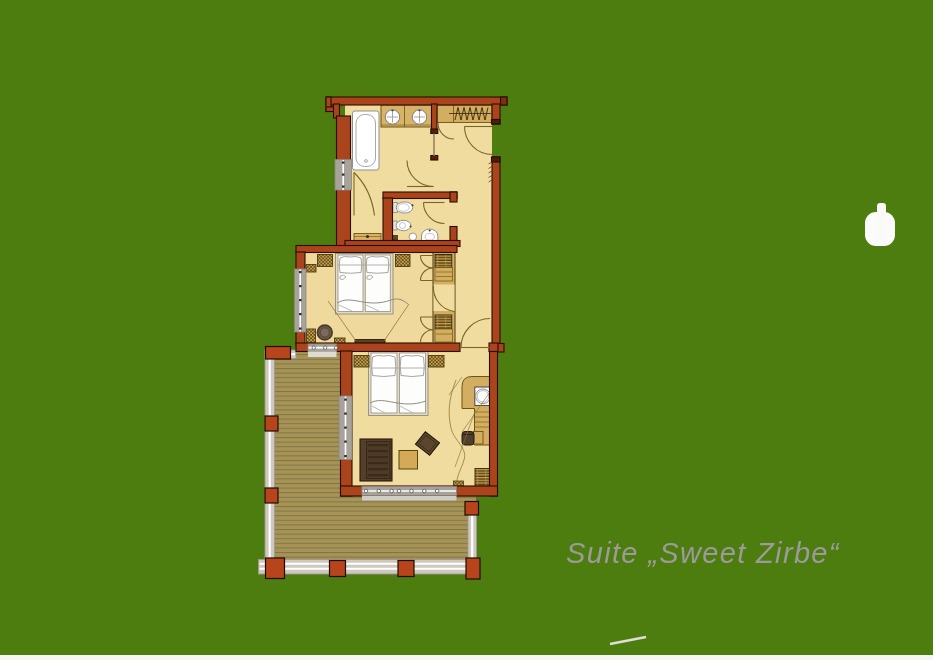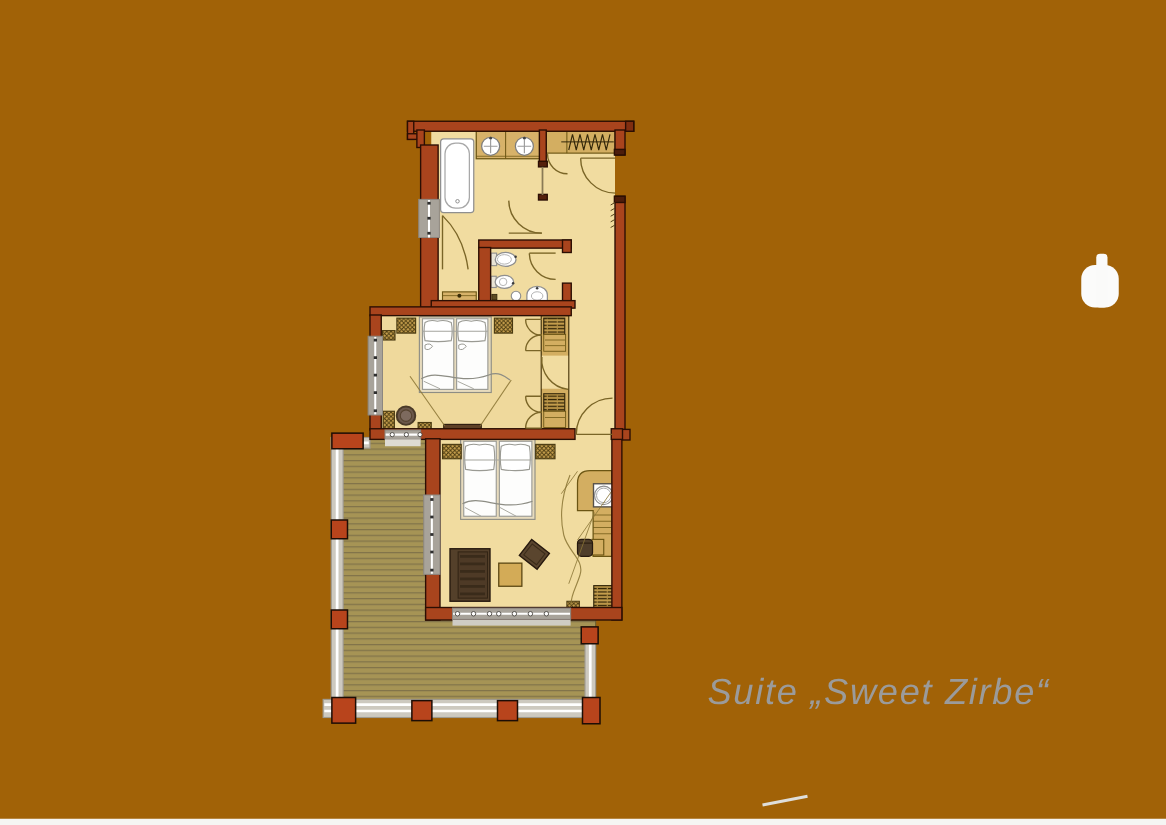--- a/index.html
+++ b/index.html
@@ -1,16 +1,16 @@
 <!DOCTYPE html>
 <html><head>
 <meta charset="utf-8">
 <style>
 html,body{margin:0;padding:0;background:#ffffff;}
-#page{position:relative;width:933px;height:660px;overflow:hidden;background:#a16207;
+#page{position:relative;width:933px;height:660px;overflow:hidden;background:#4d7c0f;
 font-family:"Liberation Sans",sans-serif;}
 svg{display:block;}
 </style>
 </head>
 <body>
 <div id="page">
 <svg width="933" height="660" viewBox="0 0 933 660">
 <defs>
 <pattern id="planks" width="12" height="4.6" patternUnits="userSpaceOnUse">
 <rect width="12" height="4.6" fill="#a69455"></rect>

